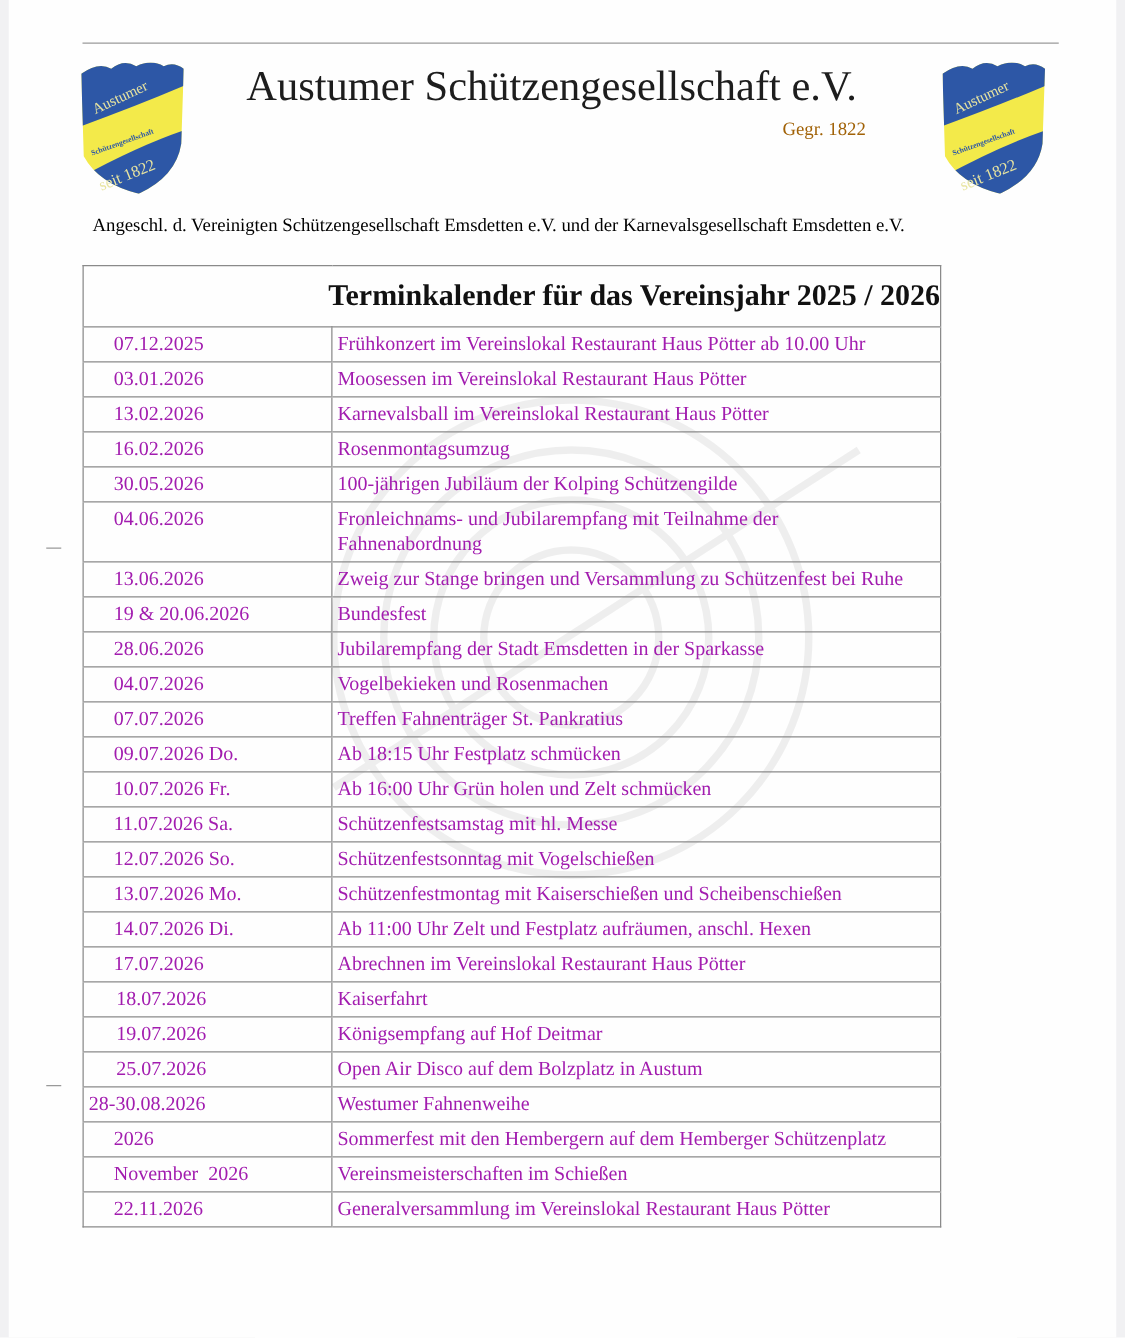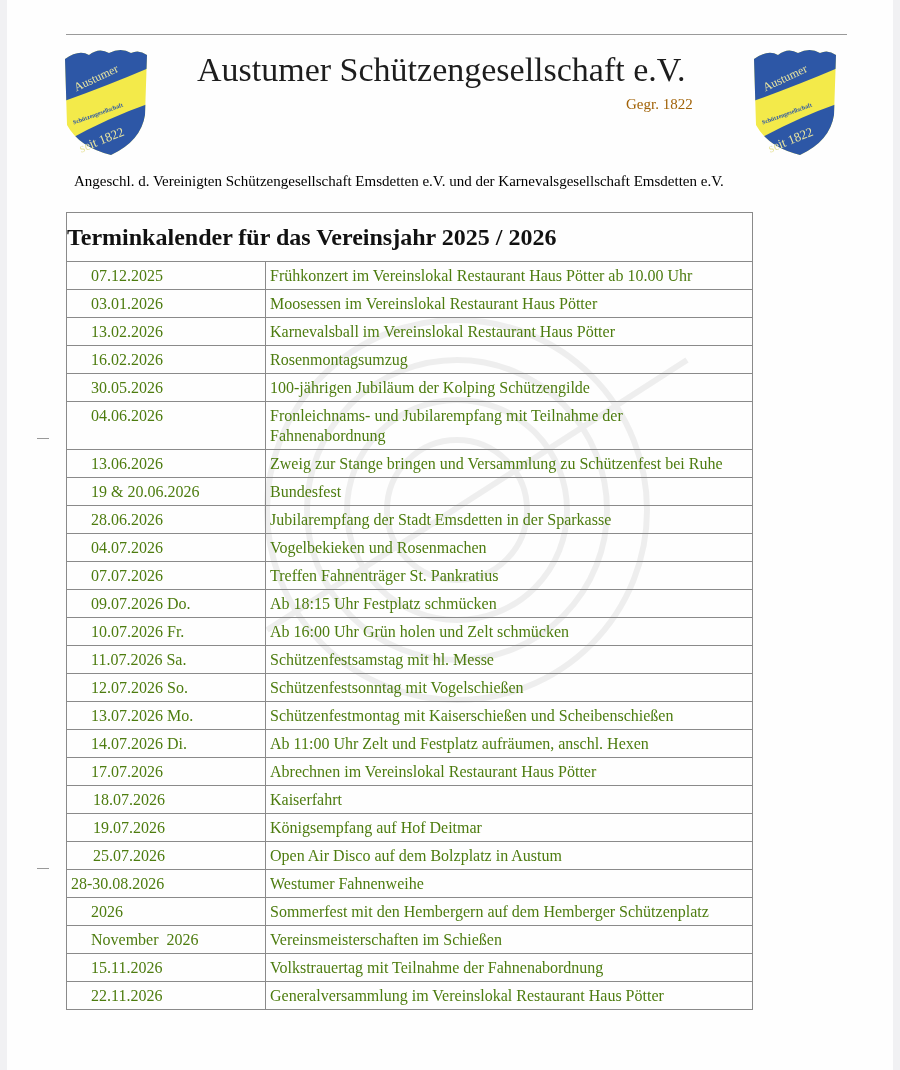--- a/index.html
+++ b/index.html
@@ -41,27 +41,27 @@
     opacity: 0.06; pointer-events: none;
   }
   table.cal {
     position: absolute; left: 59px; top: 212px; width: 687px;
     border-collapse: collapse;
     border: 1.5px solid #8a8a8a;
     background: transparent;
   }
   table.cal th {
     height: 48px; font-size: 24px; font-weight: bold;
-    text-align: left; color: #111;
+    text-align: right; color: #111;
     border-bottom: 1.5px solid #8a8a8a;
     padding: 0;
   }
   table.cal td {
     border-top: 1.3px solid #8a8a8a;
-    font-size: 16px; line-height: 20px; color: #4d7c0f;
+    font-size: 16px; line-height: 20px; color: #a21caf;
     padding: 4px 0 3px 0;
     vertical-align: top;
   }
   table.cal td.date { width: 172px; padding-left: 24px; border-right: 1.3px solid #8a8a8a; }
   table.cal td.date.wide { padding-left: 4px; }
   table.cal td.date.mid { padding-left: 26px; }
   table.cal td.event { padding-left: 4px; }
 </style>
 </head>
 <body>
@@ -216,22 +216,18 @@
         </tr>
       <tr>
           <td class="date">2026</td>
           <td class="event">Sommerfest mit den Hembergern auf dem Hemberger Schützenplatz</td>
         </tr>
       <tr>
           <td class="date" style="white-space:pre">November  2026</td>
           <td class="event">Vereinsmeisterschaften im Schießen</td>
         </tr>
       <tr>
-          <td class="date">15.11.2026</td>
-          <td class="event">Volkstrauertag mit Teilnahme der Fahnenabordnung</td>
-        </tr>
-      <tr>
           <td class="date">22.11.2026</td>
           <td class="event">Generalversammlung im Vereinslokal Restaurant Haus Pötter</td>
         </tr>
     </tbody>
   </table>
 </div>
 
 </body></html>

